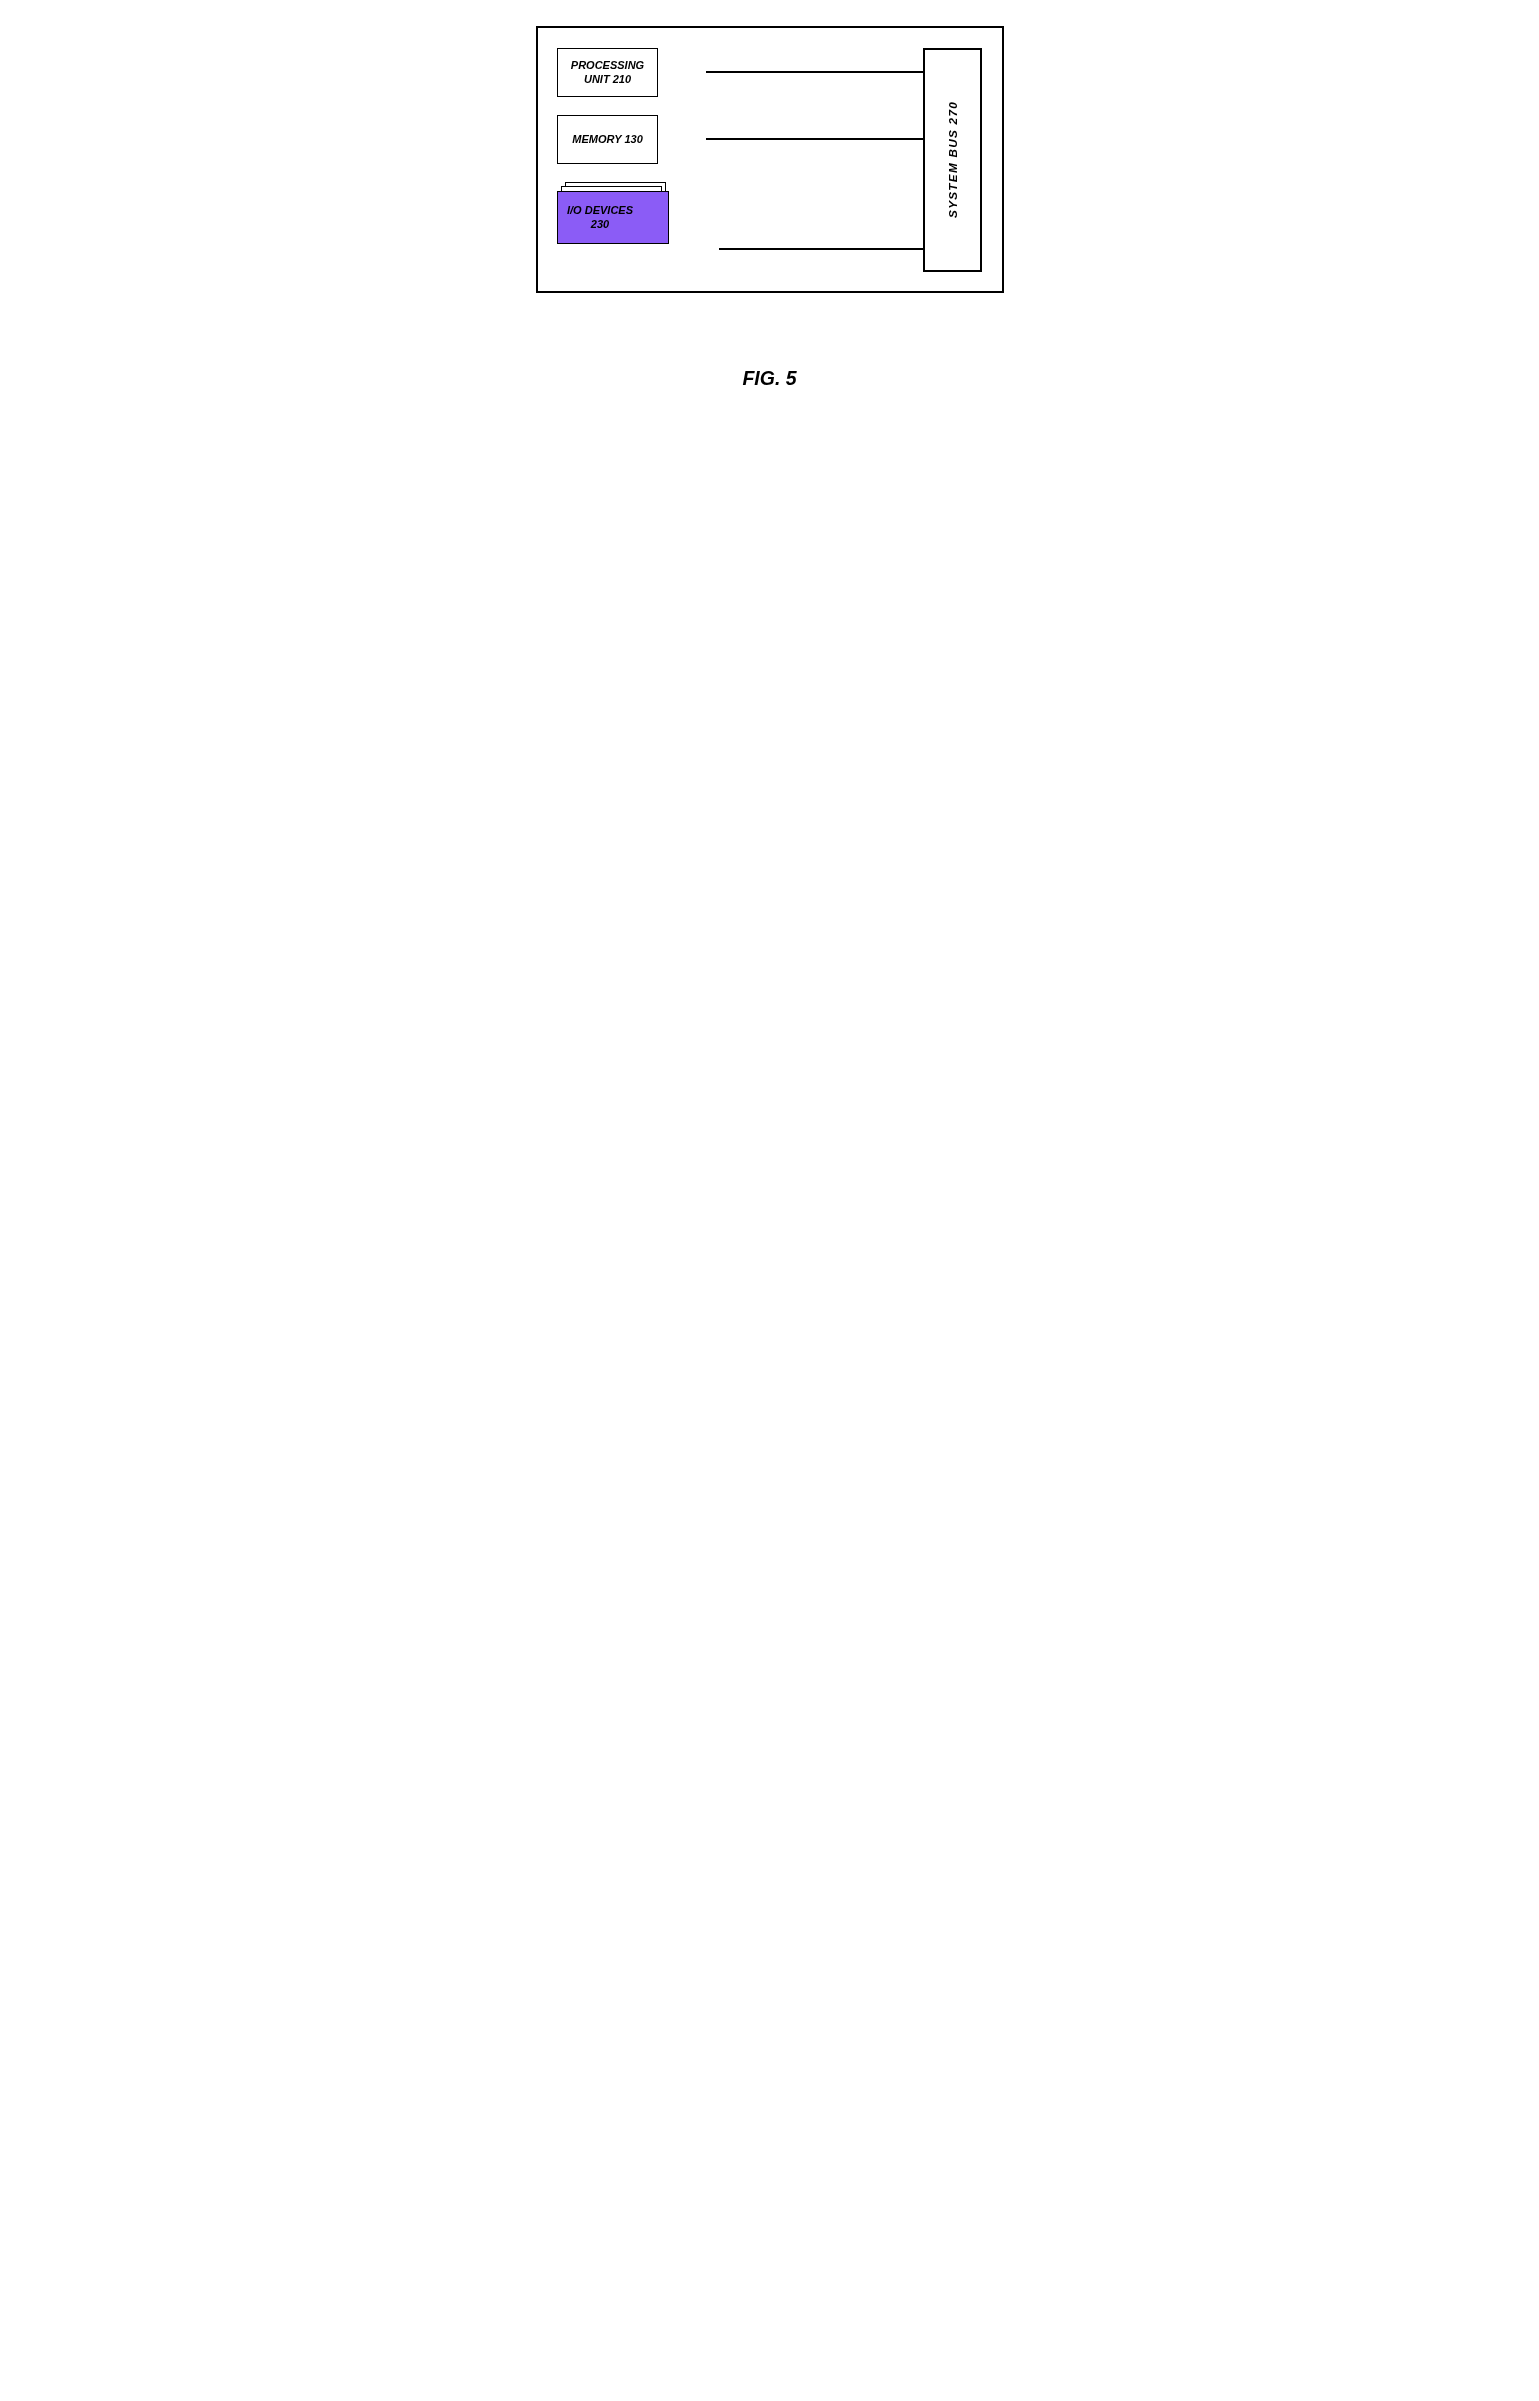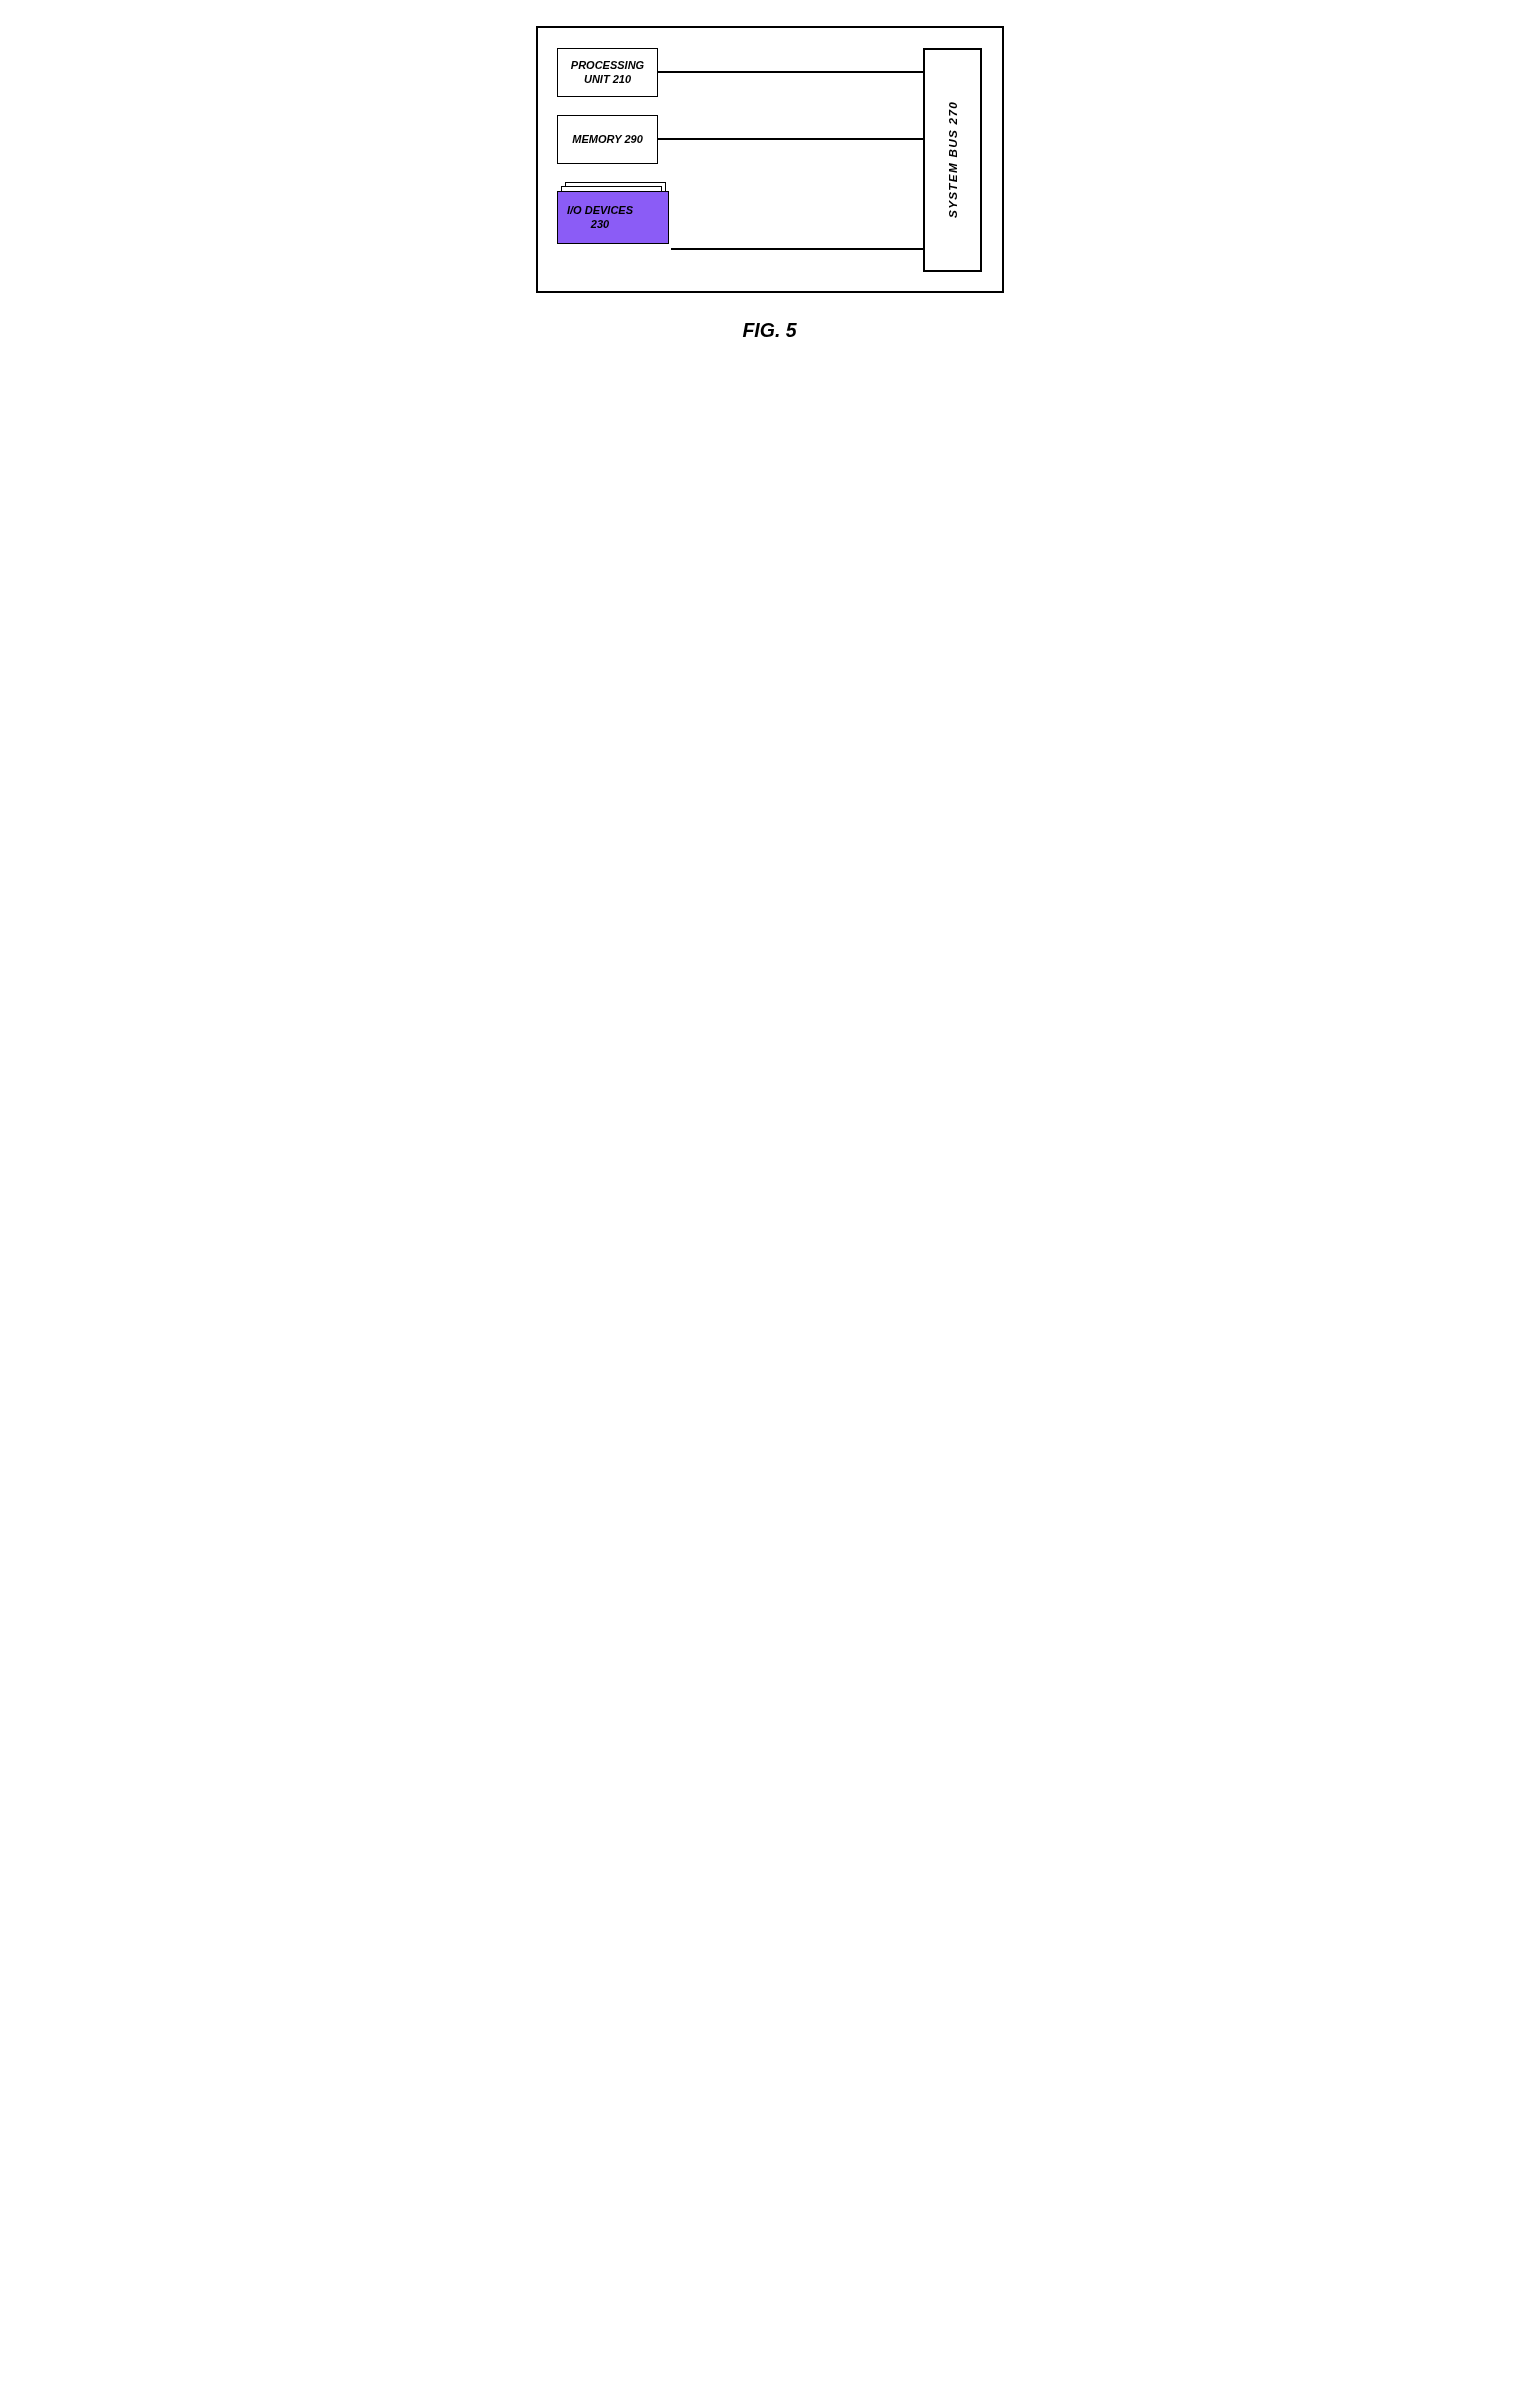--- a/index.html
+++ b/index.html
@@ -1,18 +1,19 @@
 <!DOCTYPE html>
 <html style="font-size:10.4px"><head>
   <meta charset="utf-8">
   <style>
     * {
       margin: 0;
       padding: 0;
       box-sizing: border-box;
+      gap: 48px;
     }
 
     body {
       background: #ffffff;
       display: flex;
       justify-content: center;
       align-items: flex-start;
       min-height: 100vh;
       font-family: Arial, sans-serif;
     }
@@ -199,21 +200,21 @@
 
         <div class="component-row">
           <div class="component-box">
             <span>PROCESSING<br>UNIT 210</span>
           </div>
           <div class="connector-line"></div>
         </div>
 
         <div class="component-row">
           <div class="component-box">
-            <span>MEMORY 290</span>
+            <span>MEMORY 130</span>
           </div>
           <div class="connector-line"></div>
         </div>
 
         <div class="io-row-spacer">
           <div class="io-stack" style="position:relative; width:114px; height:72px; flex-shrink:0;">
             <div class="io-box-back2" style="height:53px;"></div>
             <div class="io-box-back1" style="height:53px;"></div>
             <div class="io-box-front" style="height:53px;">
               <span>I/O DEVICES<br>230</span>

